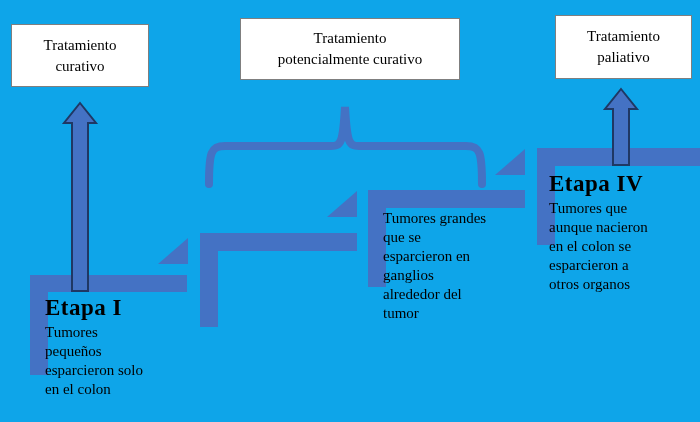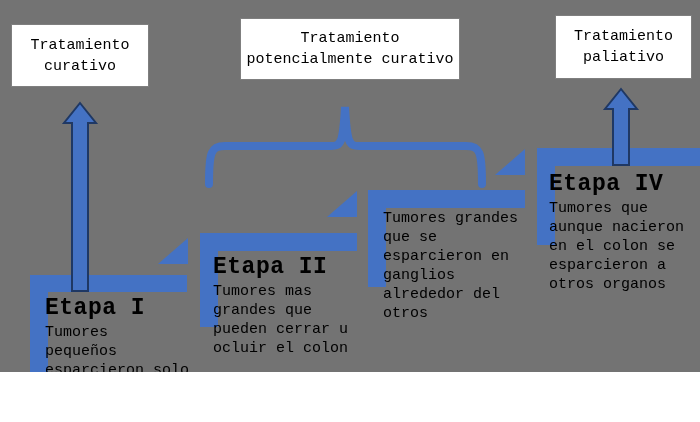--- a/index.html
+++ b/index.html
@@ -1,20 +1,20 @@
 <!DOCTYPE html>
 <html><head>
 <meta charset="utf-8">
 <style>
   html,body{margin:0;padding:0;background:#ffffff;}
   .canvas{
     position:relative;
-    width:700px;height:372px;
-    background:#737373;
-    font-family:Liberation Mono, monospace;
+    width:700px;height:422px;
+    background:#0ea5e9;
+    font-family:Liberation Serif, serif;
     overflow:hidden;
   }
   .shapes{position:absolute;left:0;top:0;}
   .tbox{
     position:absolute;
     box-sizing:border-box;
     border:1px solid #7f7f7f;
     background:#ffffff;
     display:flex;align-items:center;justify-content:center;
     text-align:center;
@@ -71,35 +71,28 @@
 paliativo</div>
 
   <div class="stage" style="left:45px;top:293px;width:145px;">
     <h2>Etapa I</h2>
     <p>Tumores
 pequeños
 esparcieron solo
 en el colon</p>
   </div>
 
-  <div class="stage" style="left:213px;top:252px;width:145px;">
-    <h2>Etapa II</h2>
-    <p>Tumores mas
-grandes que
-pueden cerrar u
-ocluir el colon</p>
-  </div>
 
   <div class="stage" style="left:383px;top:209px;width:147px;">
     <p>Tumores grandes
 que se
 esparcieron en
 ganglios
 alrededor del
-otros</p>
+tumor</p>
   </div>
 
   <div class="stage" style="left:549px;top:169px;width:147px;">
     <h2>Etapa IV</h2>
     <p>Tumores que
 aunque nacieron
 en el colon se
 esparcieron a
 otros organos</p>
   </div>

